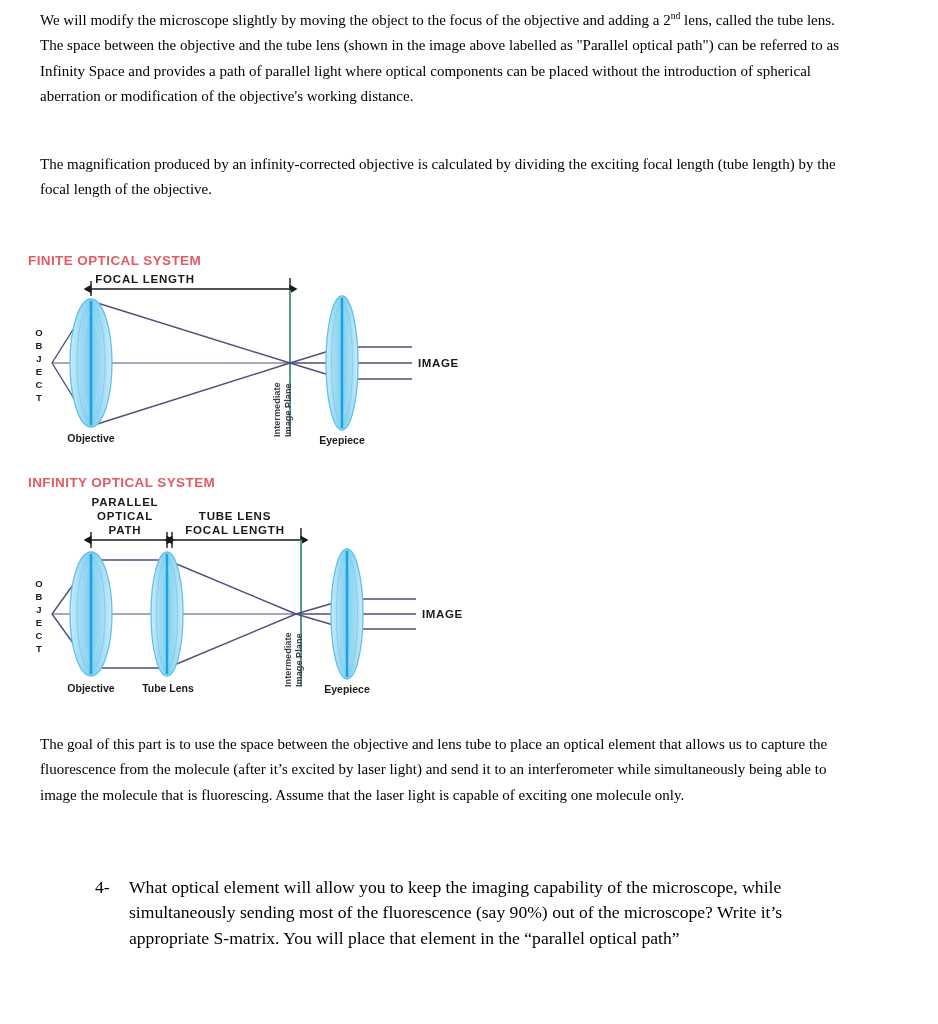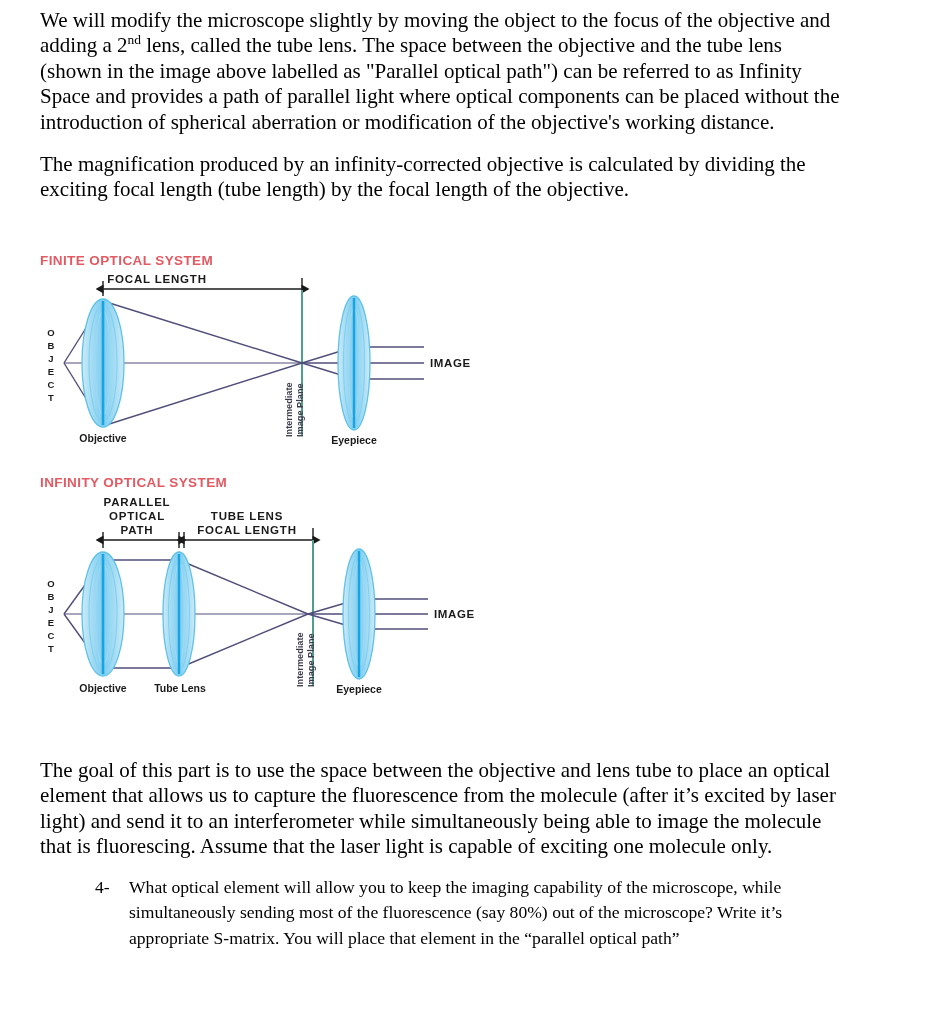--- a/index.html
+++ b/index.html
@@ -15,28 +15,28 @@
     font-family: "Liberation Serif", "DejaVu Serif", serif;
     color: #000000;
   }
 
   
   .prose {
     position: absolute;
     left: 40px;
     width: 806px;
     font-family: "Liberation Serif", "DejaVu Serif", serif;
-    font-size: 21px;
+    font-size: 15px;
     line-height: 25.4px;
     color: #000;
     text-align: left;
   }
   #para-intro   { top: 8px; }
   #para-mag     { top: 152px; }
-  #para-goal    { top: 758px; width: 806px; }
+  #para-goal    { top: 732px; width: 806px; }
 
   .q-item {
     position: absolute;
     left: 95px;
     top: 875px;
     width: 752px;
     display: flex;
     font-family: "Liberation Serif", "DejaVu Serif", serif;
     font-size: 17.6px;
     line-height: 25.4px;
@@ -49,21 +49,21 @@
 
   sup.ordsup {
     font-size: 0.64em;
     vertical-align: super;
     line-height: 0;
   }
 
   
   #figure {
     position: absolute;
-    left: 32px;
+    left: 20px;
     top: 246px;
     width: 470px;
     height: 468px;
   }
   #figure svg { display: block; }
 
   .nolabel { user-select: none; }
 </style>
 </head>
 <body>
@@ -239,14 +239,14 @@
 
     <text x="402" y="150" font-family="Liberation Sans, DejaVu Sans, sans-serif" font-size="11.5" font-weight="bold" letter-spacing="0.6" fill="#1a1a1a">IMAGE</text>
   </g>
 </svg>
 </div>
 
 <div class="prose" id="para-goal">The goal of this part is to use the space between the objective and lens tube to place an optical element that allows us to capture the fluorescence from the molecule (after it’s excited by laser light) and send it to an interferometer while simultaneously being able to image the molecule that is fluorescing. Assume that the laser light is capable of exciting one molecule only.</div>
 
 <div class="q-item">
   <div class="q-num">4-</div>
-  <div class="q-text">What optical element will allow you to keep the imaging capability of the microscope, while simultaneously sending most of the fluorescence (say 80%) out of the microscope? Write it’s appropriate S-matrix. You will place that element in the “parallel optical path”</div>
+  <div class="q-text">What optical element will allow you to keep the imaging capability of the microscope, while simultaneously sending most of the fluorescence (say 90%) out of the microscope? Write it’s appropriate S-matrix. You will place that element in the “parallel optical path”</div>
 </div>
 
 </body></html>

